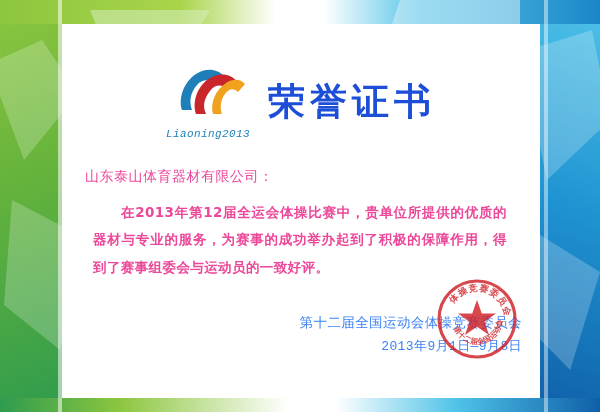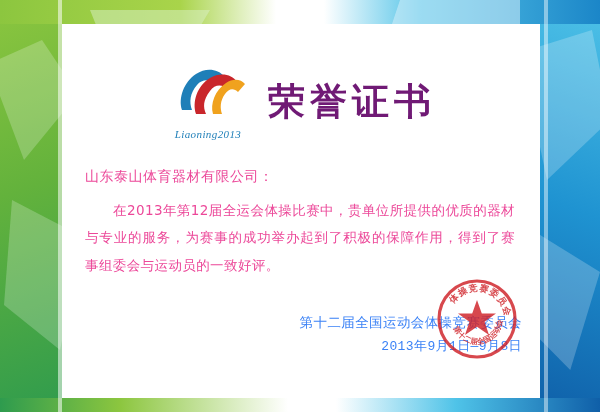--- a/index.html
+++ b/index.html
@@ -100,55 +100,56 @@
     width: 84px;
     height: 76px;
     flex: none;
   }
   .emblem svg { display: block; }
   .emblem .emblem-word {
     position: absolute;
     left: 0; bottom: 0;
     width: 84px;
     text-align: center;
-    font-family: Liberation Serif, serif;
+    font-family: Liberation Mono, monospace;
     font-style: italic;
     font-size: 11px;
     color: #1f7fb8;
     letter-spacing: 0.4px;
   }
   .title {
     font-family: "DejaVu Sans", sans-serif;
     font-weight: bold;
     font-size: 37px;
     letter-spacing: 5px;
-    color: #701a75;
+    color: #1d4ed8;
     white-space: nowrap;
   }
 
   
   .body-text {
     position: absolute;
     left: 85px; top: 162px;
     width: 430px;
     color: #ec4899;
     font-family: "DejaVu Sans", sans-serif;
     font-size: 13.5px;
     line-height: 2.05;
   }
   .salutation {
     font-size: 14px;
     margin: 0 0 6px 0;
     letter-spacing: 0.5px;
   }
   .para {
-    margin: 0;
+    margin: 8px;
     text-indent: 28px;
     text-align: justify;
     letter-spacing: 0.4px;
+    font-weight: bold;
   }
   .para.second {
     margin-top: 8px;
   }
 
   
   .signature {
     position: absolute;
     right: 78px;
     bottom: 52px;

